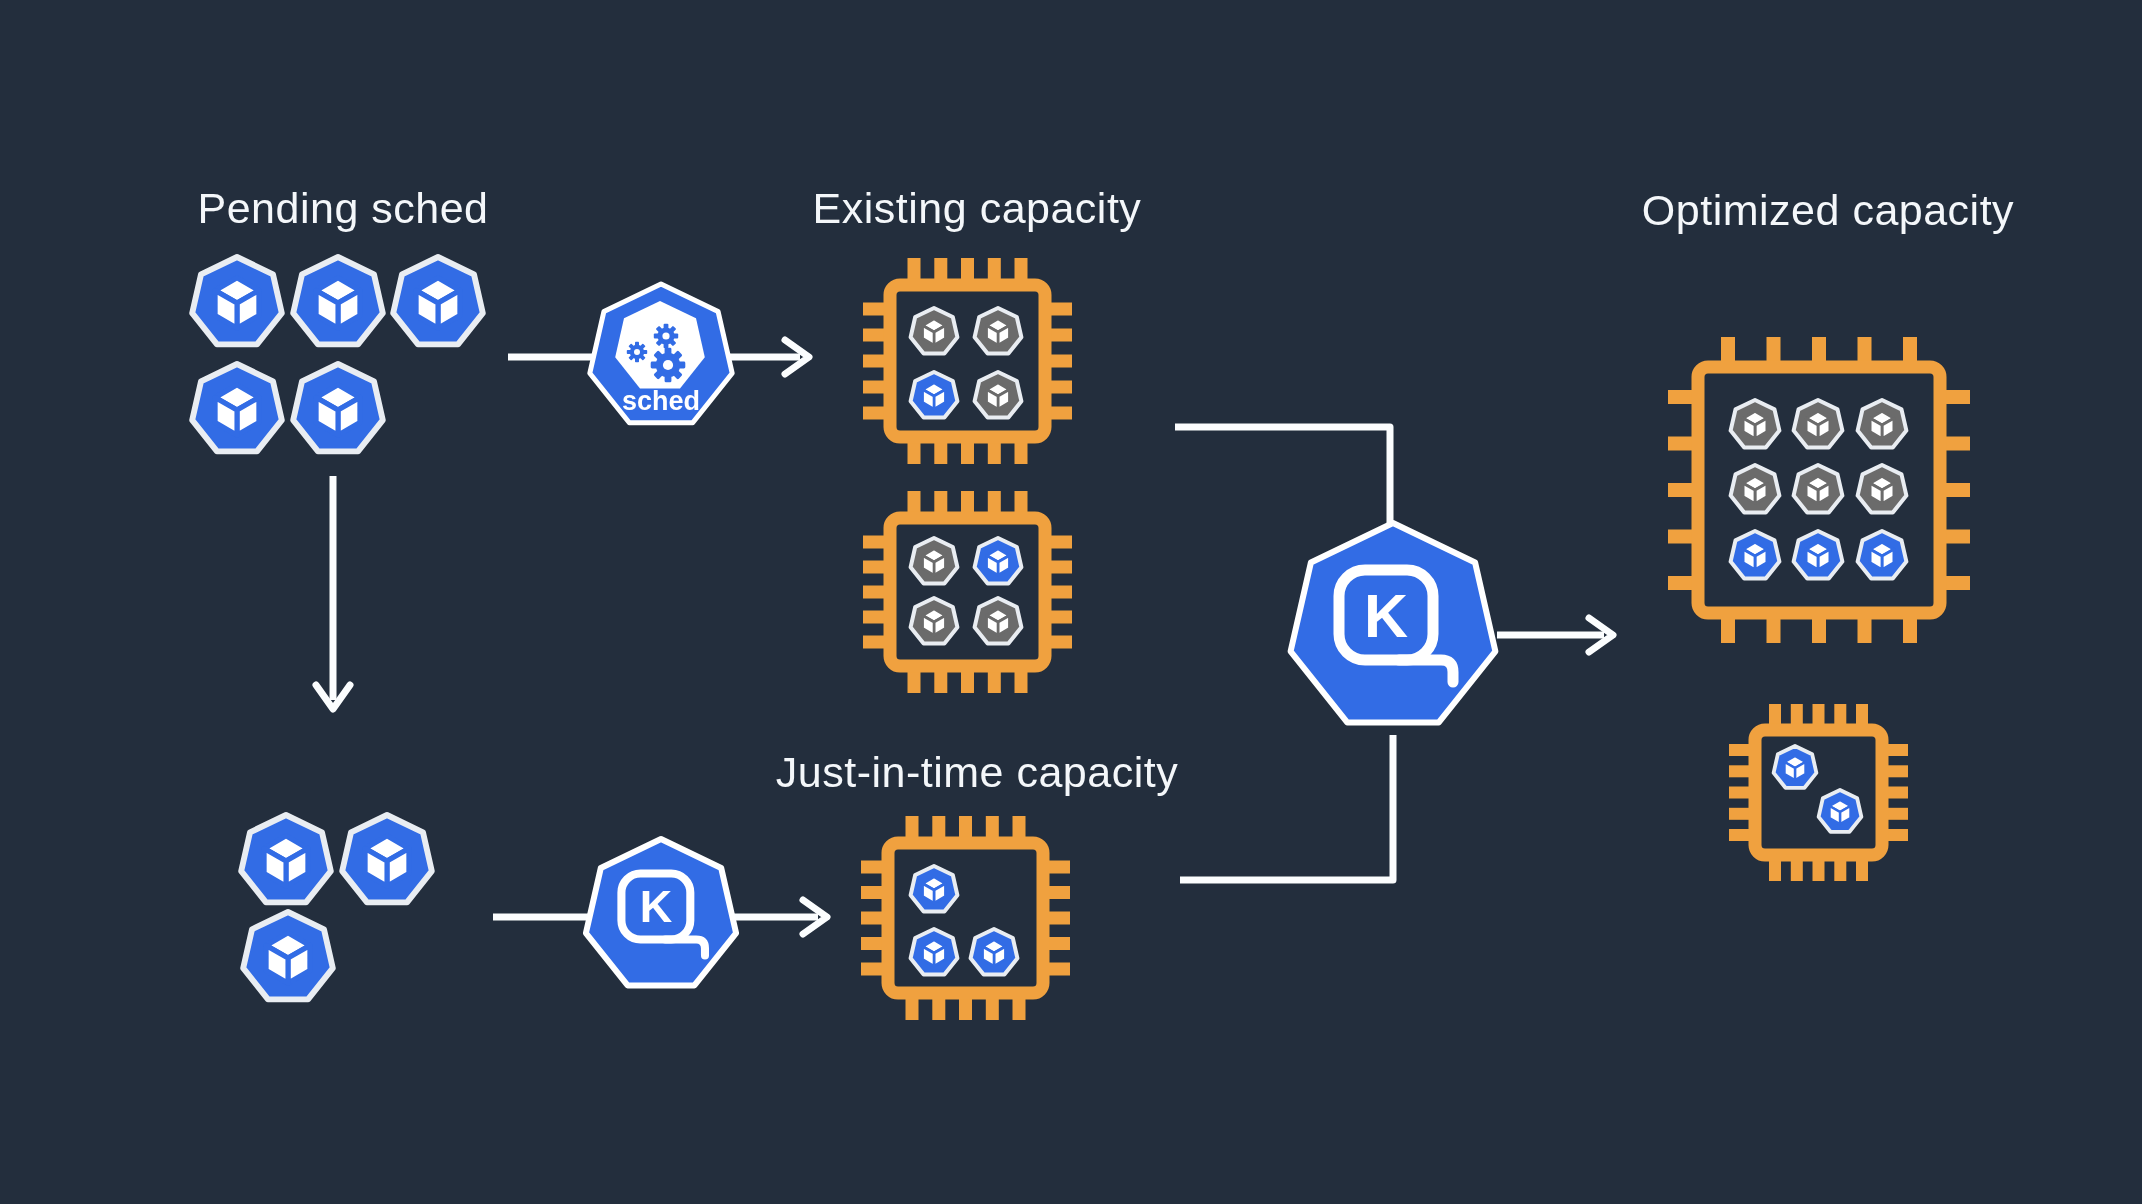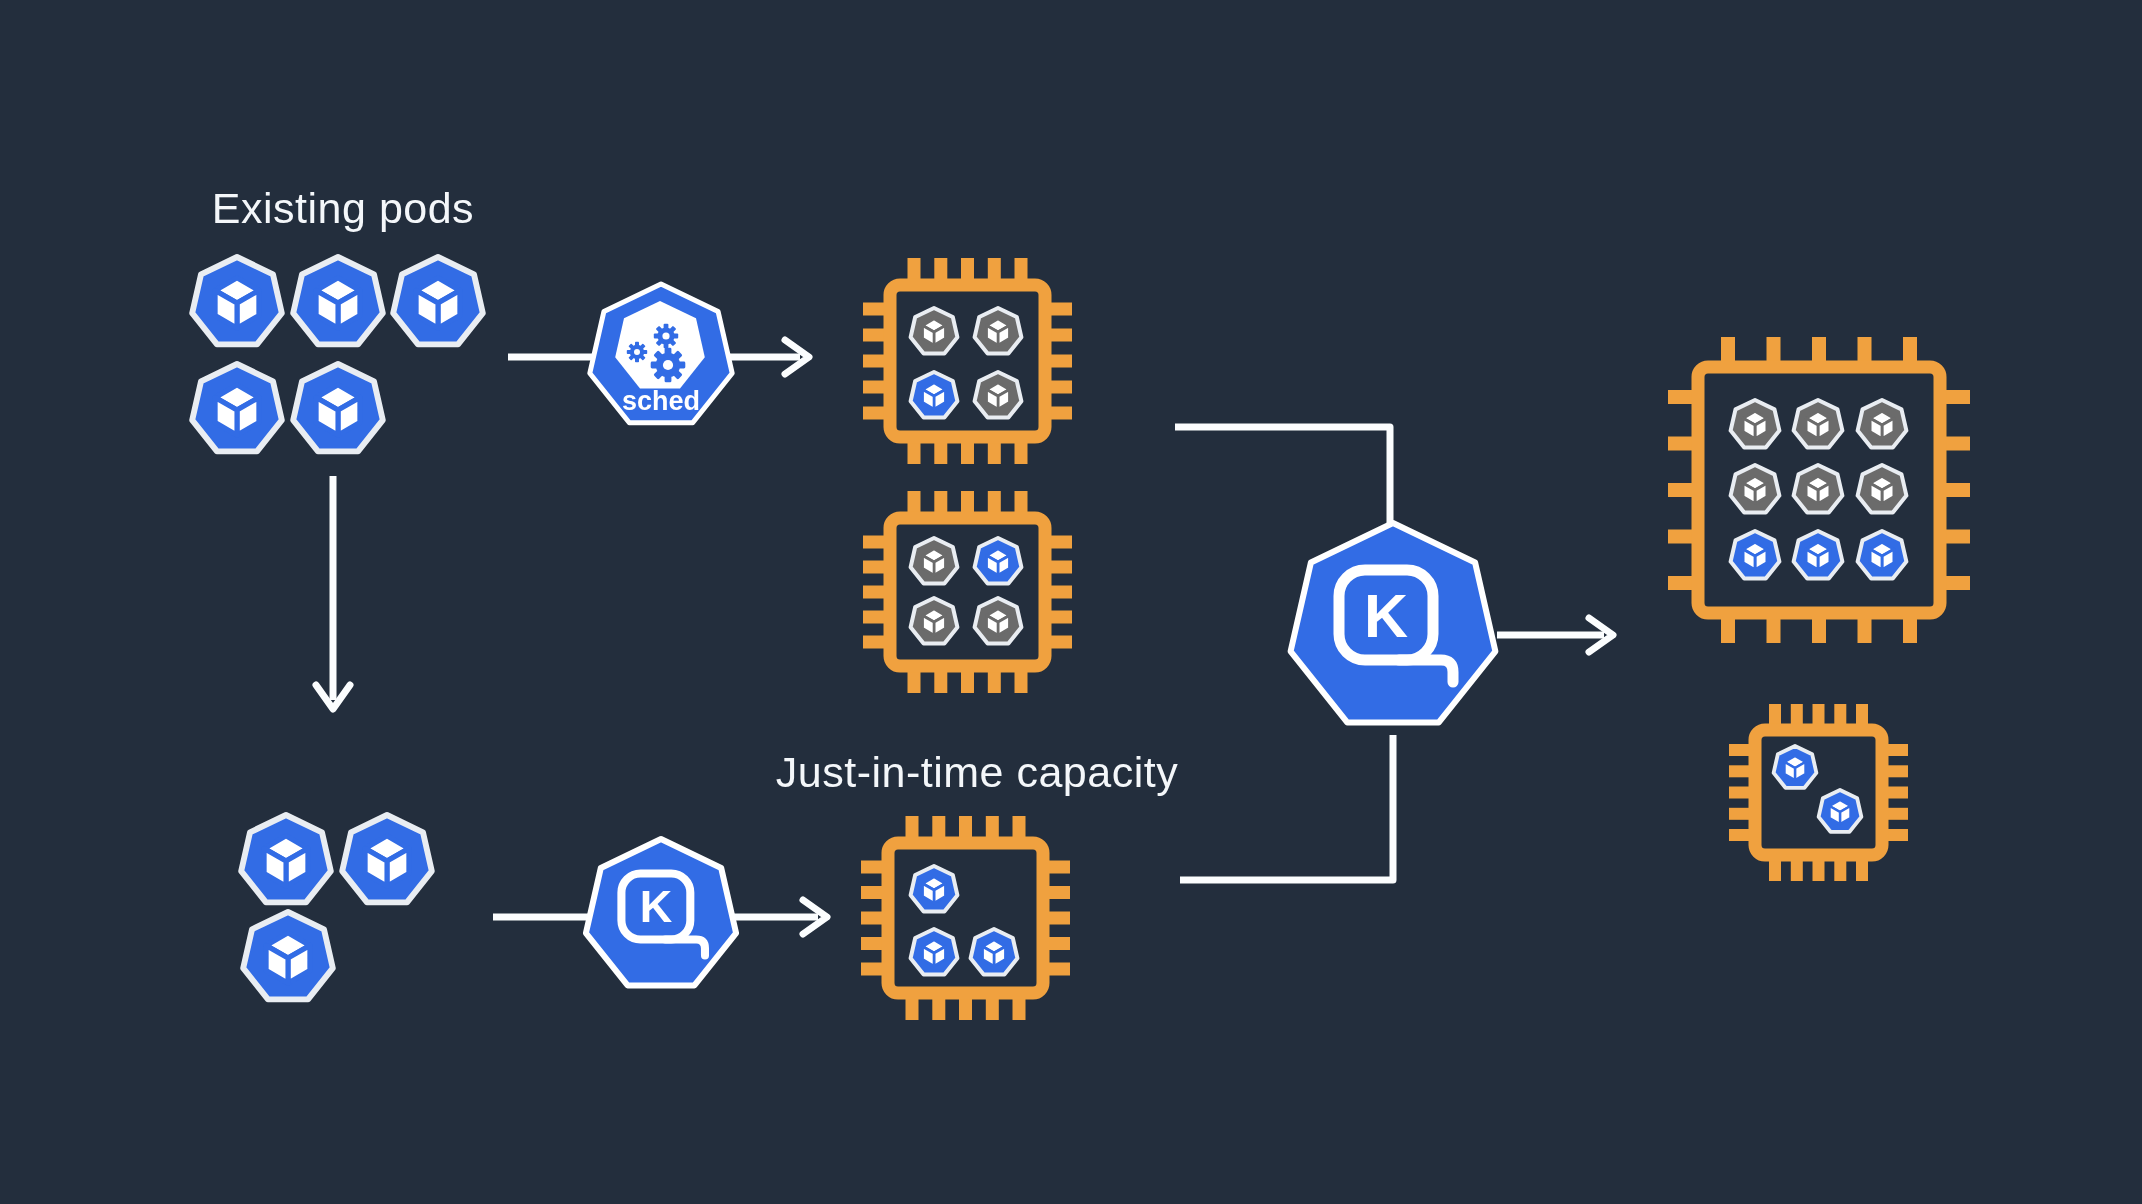--- a/index.html
+++ b/index.html
@@ -383,19 +383,21 @@
         <polygon points="365.1,848.5 387.0,861.0 387.0,886.1 365.1,873.5" fill="#ffffff" stroke="#326ce5" stroke-width="5.1" stroke-linejoin="round"></polygon>
       </g>
       <g>
         <polygon points="288.0,912.0 324.0,929.3 332.8,968.2 308.0,999.4 268.0,999.4 243.2,968.2 252.0,929.3" fill="#326ce5" stroke="#e9edf2" stroke-width="5.9" stroke-linejoin="round"></polygon>
         <polygon points="288.0,932.9 309.9,945.5 288.0,958.0 266.1,945.5" fill="#ffffff" stroke="#326ce5" stroke-width="5.1" stroke-linejoin="round"></polygon>
         <polygon points="309.9,945.5 309.9,970.5 288.0,983.1 288.0,958.0" fill="#ffffff" stroke="#326ce5" stroke-width="5.1" stroke-linejoin="round"></polygon>
         <polygon points="266.1,945.5 288.0,958.0 288.0,983.1 266.1,970.5" fill="#ffffff" stroke="#326ce5" stroke-width="5.1" stroke-linejoin="round"></polygon>
       </g>
     </svg>
 
-  <div class="lbl" style="left:343px;top:208px">Existing pods</div>
+  <div class="lbl" style="left:343px;top:208px">Pending sched</div>
+  <div class="lbl" style="left:977px;top:208px">Existing capacity</div>
+  <div class="lbl" style="left:1828px;top:210px">Optimized capacity</div>
   <div class="lbl" style="left:977px;top:772px">Just-in-time capacity</div>
 
   <div class="icon-lbl" style="left:661px;top:401px;font-size:27px;font-weight:700">sched</div>
   <div class="icon-lbl k-letter" style="left:656px;top:907px;font-size:45px">K</div>
   <div class="icon-lbl k-letter" style="left:1386px;top:616px;font-size:61px">K</div>
 </div>
 
 </body></html>

